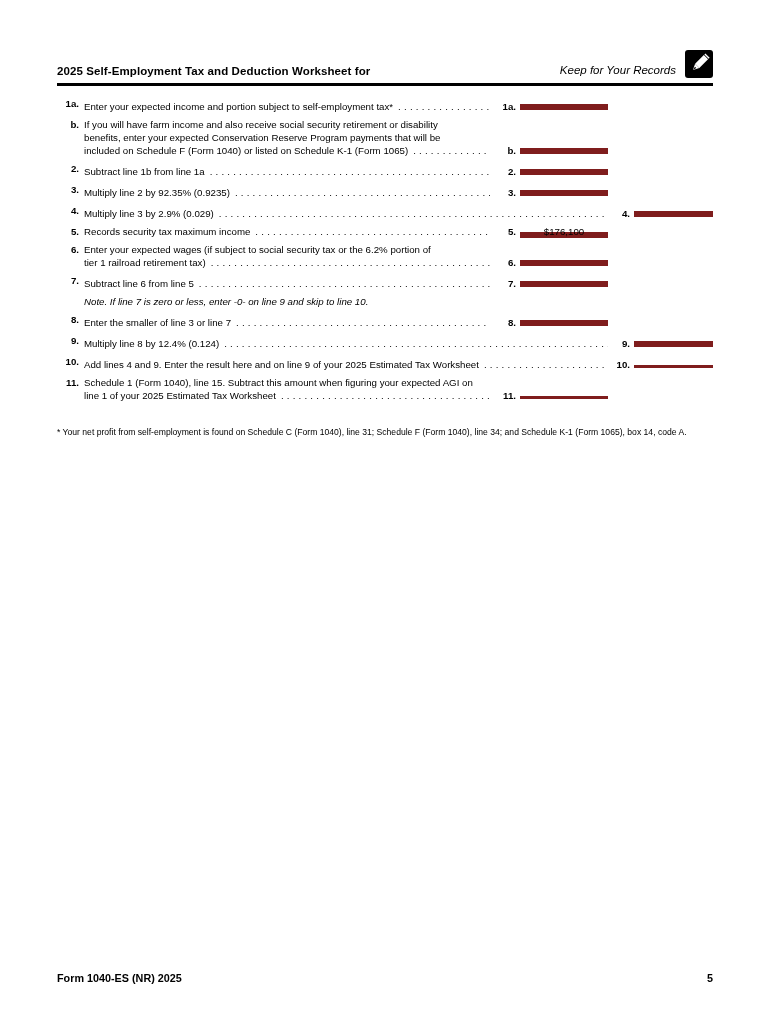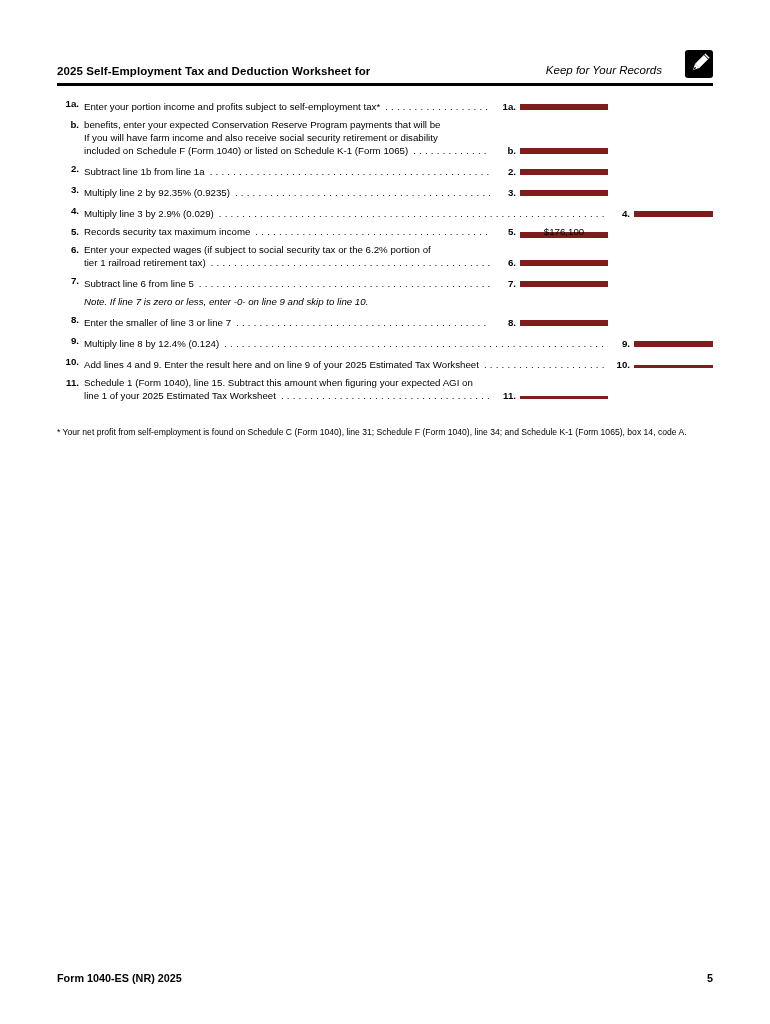--- a/index.html
+++ b/index.html
@@ -20,21 +20,21 @@
   }
   
   .hdr { display: flex; justify-content: space-between; align-items: flex-end; }
   .titles .t {
     font-size: 11.5px;
     font-weight: bold;
     line-height: 14.5px;
     letter-spacing: 0.1px;
     white-space: nowrap;
   }
-  .hdr-right { display: flex; align-items: flex-end; gap: 23px; }
+  .hdr-right { display: flex; align-items: flex-end; gap: 9px; }
   .keep {
     font-style: italic;
     font-size: 11.5px;
     padding-bottom: 2px;
     white-space: nowrap;
   }
   .pencil { width: 28px; height: 28px; display: block; }
   .rule { height: 2.6px; background: #000; margin-top: 5px; }
 
   
@@ -137,35 +137,35 @@
     </div>
   </div>
 
   <div class="rule"></div>
 
   <main class="rows" id="rows">
       <div class="wrow">
         <div class="num">1a.</div>
         <div class="txt">
           <div class="tline last">
-            <span class="segwrap"><span>Enter your portion income and profits subject to self-employment tax*</span></span>
+            <span class="segwrap"><span>Enter your expected income and portion subject to self-employment tax*</span></span>
             <span class="dots">............................................................................................................................................................................................................................................................................................................</span>
           </div>
         </div>
         <div class="entry mid">
           <span class="elabel">1a.</span>
           <span class="eline"></span>
         </div>
         <div class="entry-spacer"></div>
       </div>
       <div class="wrow">
         <div class="num">b.</div>
         <div class="txt">
+          <div class="tline"><span class="segwrap"><span>If you will have farm income and also receive social security retirement or disability</span></span></div>
           <div class="tline"><span class="segwrap"><span>benefits, enter your expected Conservation Reserve Program payments that will be</span></span></div>
-          <div class="tline"><span class="segwrap"><span>If you will have farm income and also receive social security retirement or disability</span></span></div>
           <div class="tline last">
             <span class="segwrap"><span>included on Schedule F (Form 1040) or listed on Schedule K-1 (Form 1065)</span></span>
             <span class="dots">............................................................................................................................................................................................................................................................................................................</span>
           </div>
         </div>
         <div class="entry mid">
           <span class="elabel">b.</span>
           <span class="eline"></span>
         </div>
         <div class="entry-spacer"></div>

